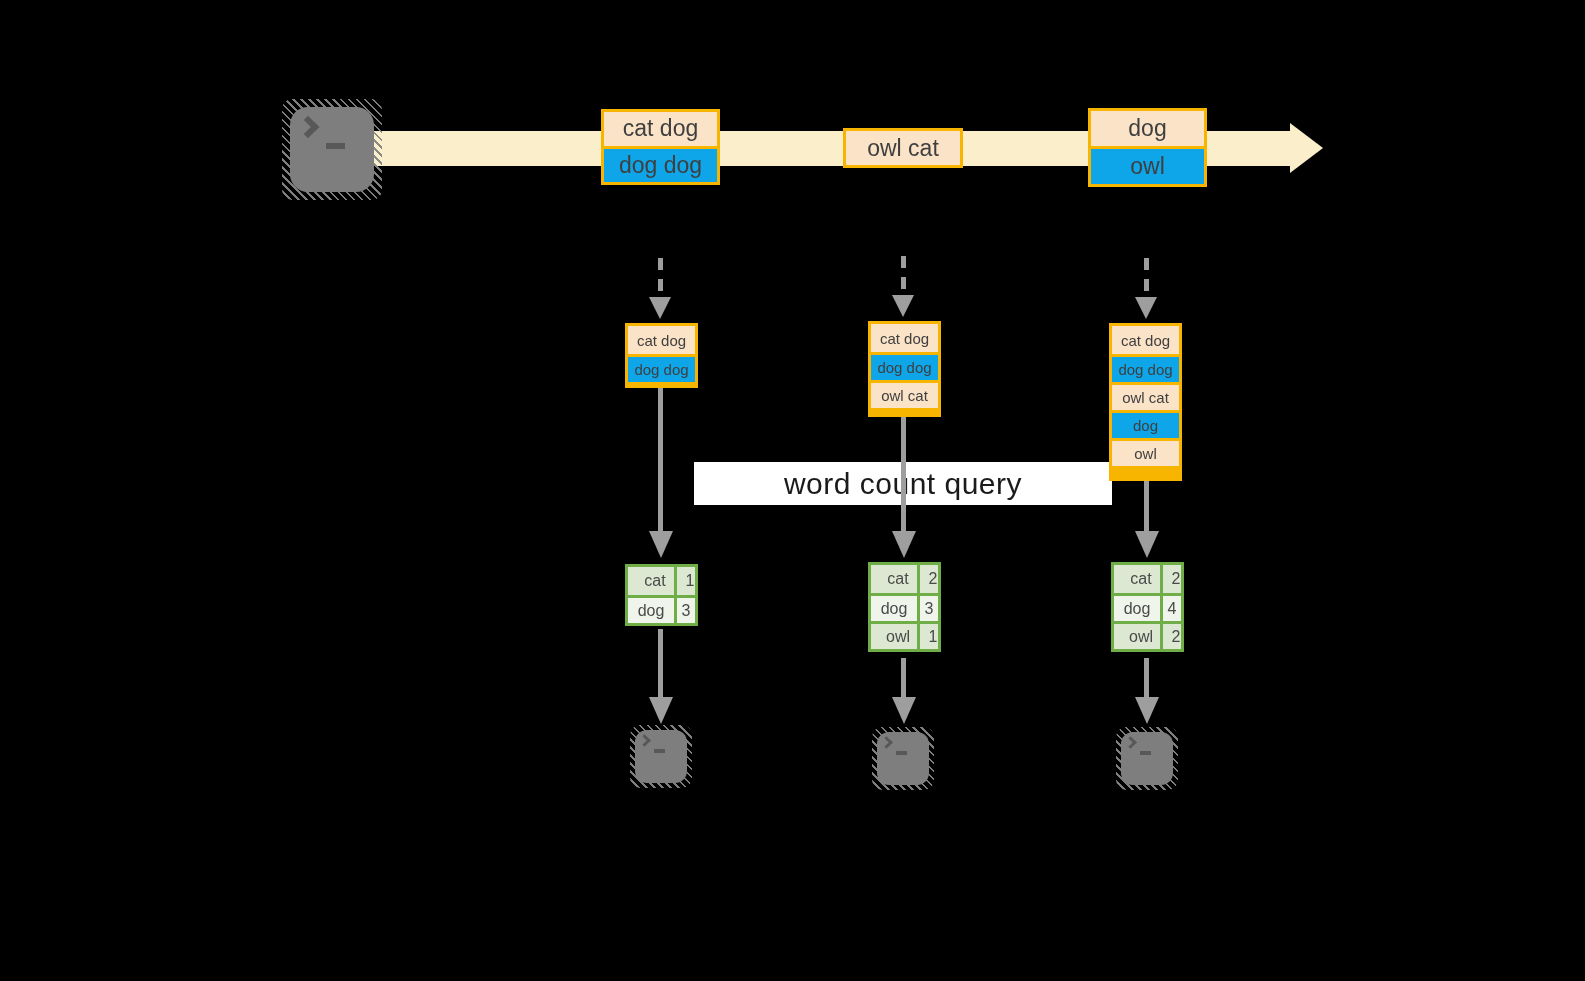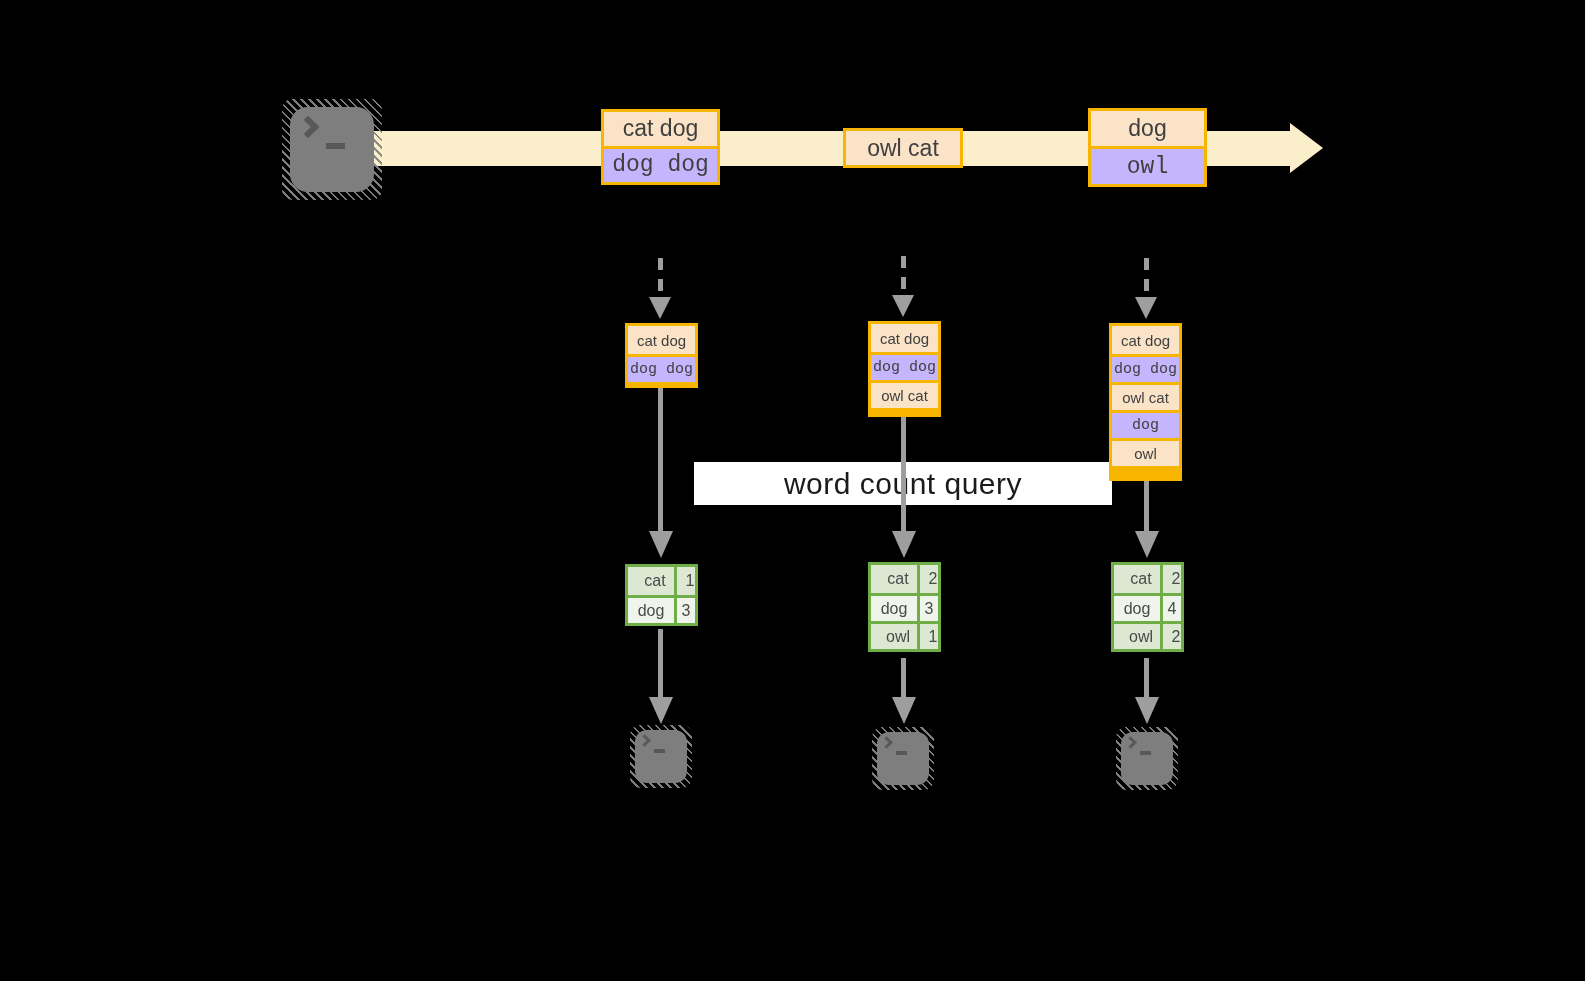--- a/index.html
+++ b/index.html
@@ -29,21 +29,21 @@
   .term.small .glyph-bar  { left:24px; top:24px; width:11px; height:3.5px; }
 
   
   .ebox, .stack { position:absolute; border:3px solid #F7B500; display:flex; flex-direction:column; z-index:2; background:#F7B500; }
   .ebox .row, .stack .row { display:flex; align-items:center; justify-content:center; }
   .ebox .row { flex:1; font-size:23px; }
   .ebox .row + .row, .stack .row + .row { border-top:3px solid #F7B500; }
   .stack { width:73px; }
   .stack .row { height:28px; flex:0 0 28px; font-size:15px; }
   .fill-dark  { background:#FBE3C7; }
-  .fill-light { background:#c4b5fd;font-family:Liberation Mono, monospace; }
+  .fill-light { background:#0ea5e9; }
 
   
   .vline { position:absolute; width:5px; background:#9E9E9E; z-index:3; }
   .vdash { position:absolute; width:5px; z-index:3;
     background:repeating-linear-gradient(to bottom, #9E9E9E 0 12px, transparent 12px 21px); }
   .ahead { position:absolute; width:0; height:0; z-index:3;
     border-left:12px solid transparent; border-right:12px solid transparent; border-top:27px solid #9E9E9E; }
   .ahead.sm { border-left-width:11px; border-right-width:11px; border-top-width:22px; }
 
   

